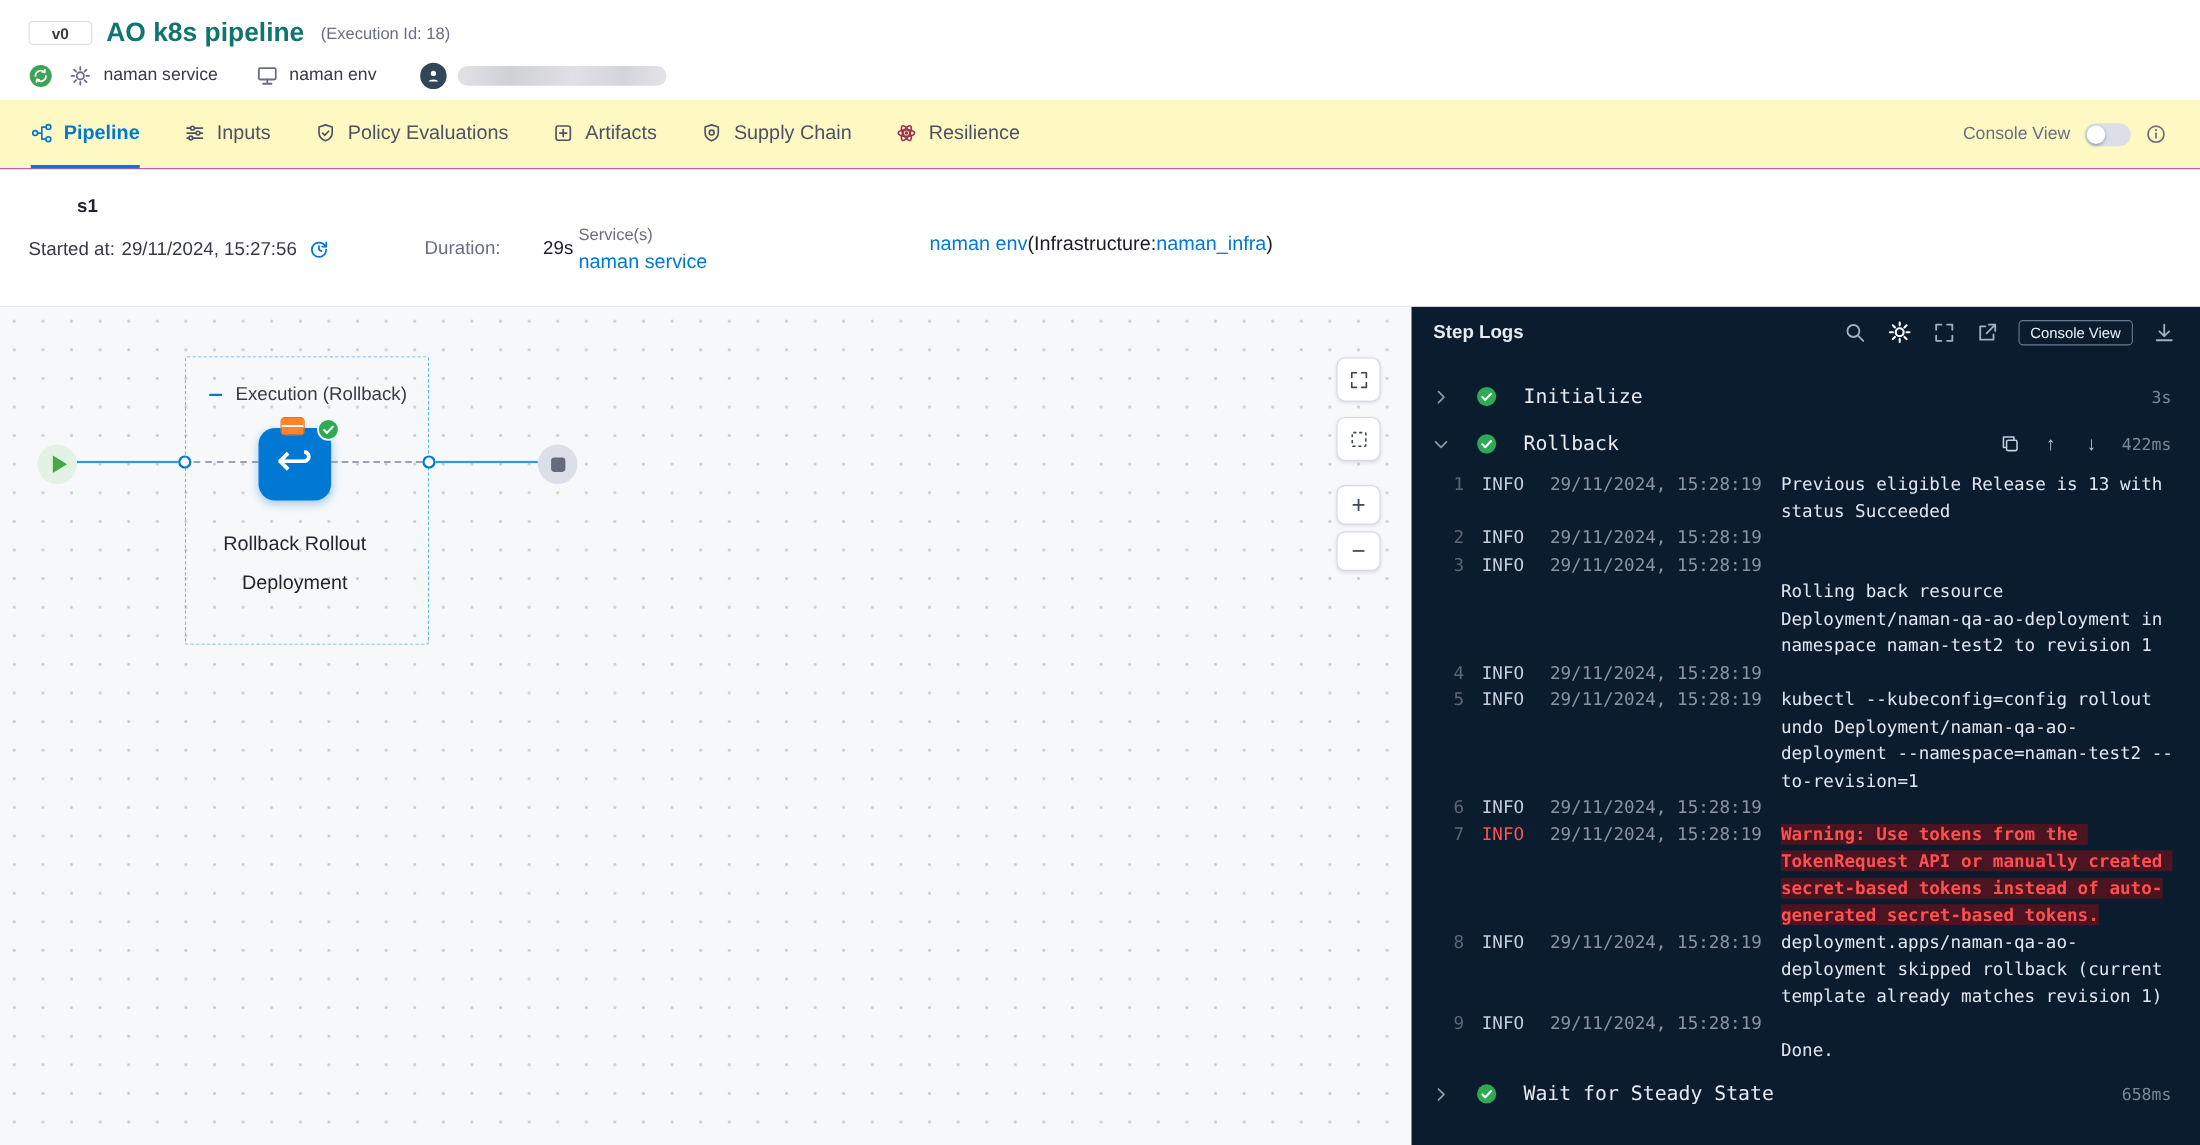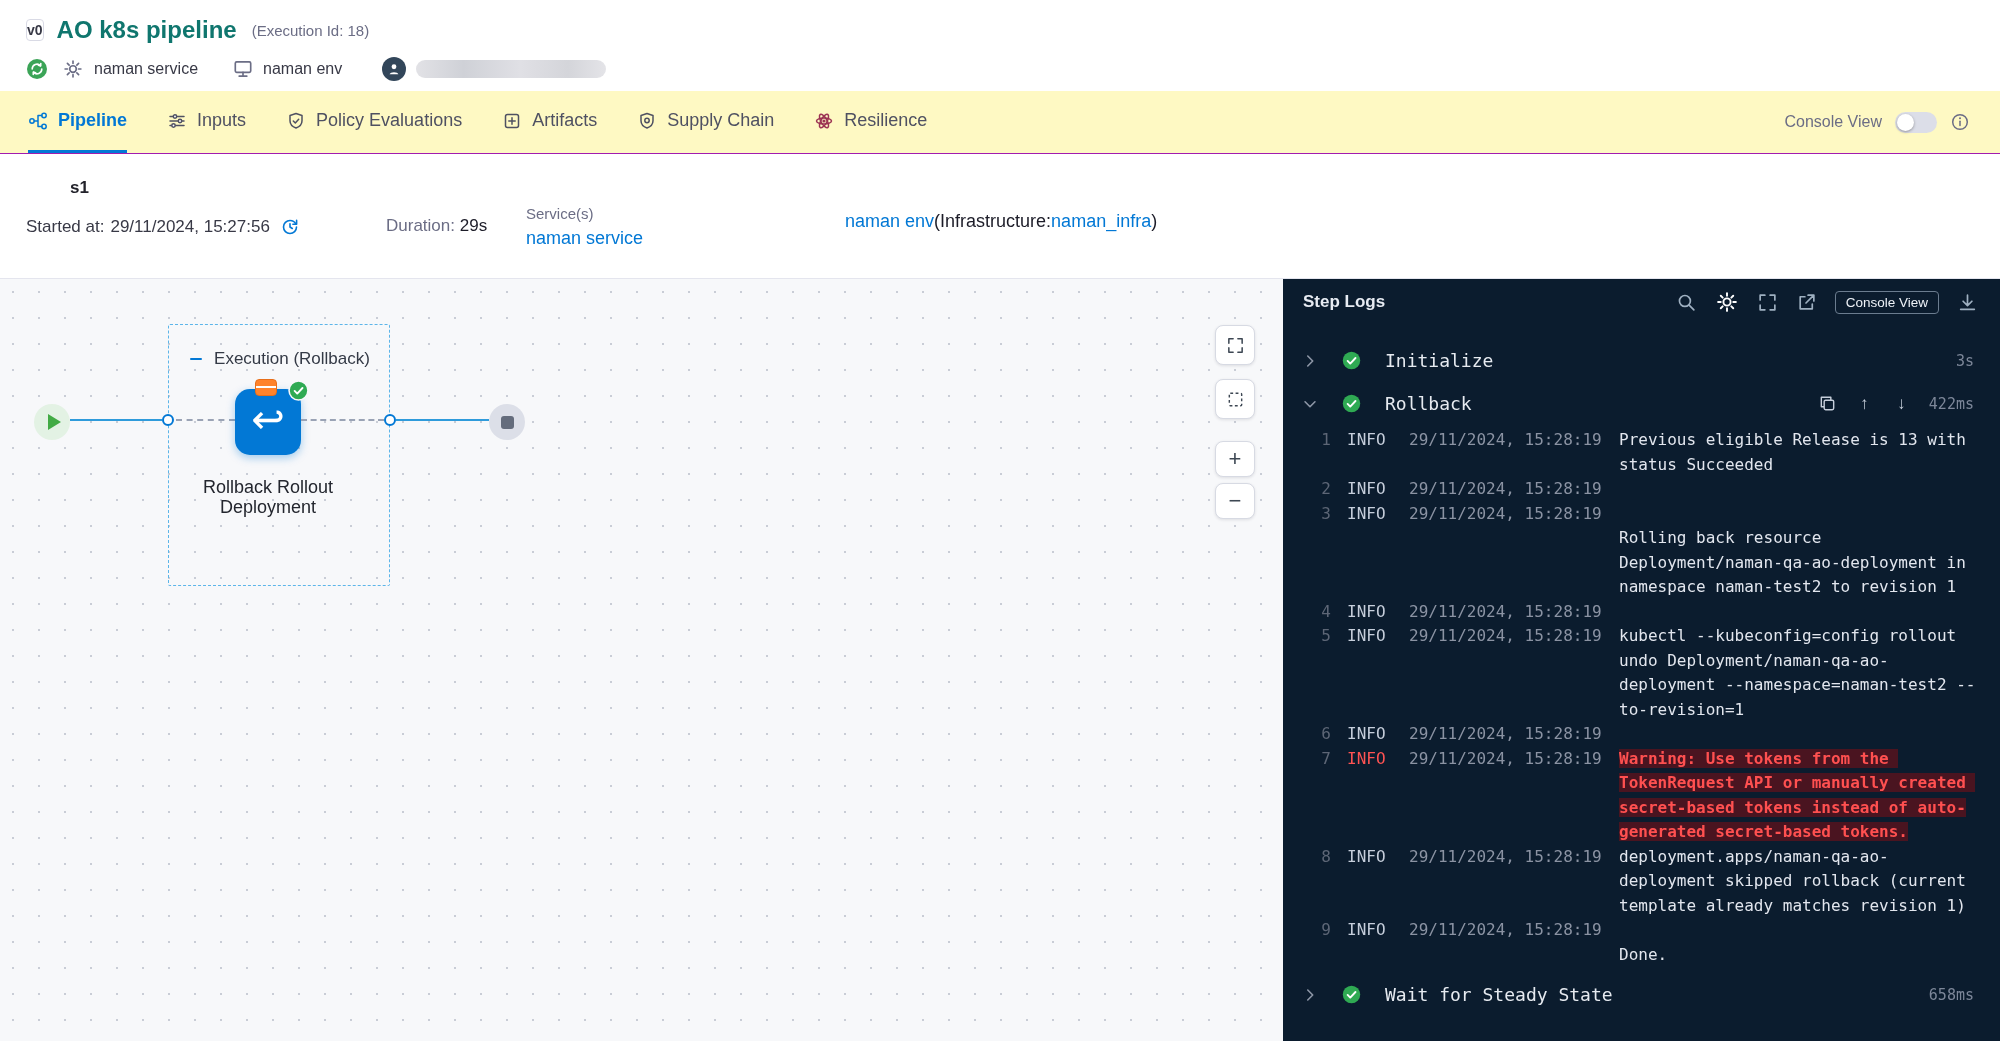--- a/index.html
+++ b/index.html
@@ -3,21 +3,21 @@
 <meta charset="utf-8">
 <style>
   * { margin:0; padding:0; box-sizing:border-box; }
   html,body { width:2000px; height:1041px; overflow:hidden; }
   body { font-family:"Liberation Sans", sans-serif; background:#fff; color:#1c1c28; }
   .app { width:2000px; height:1041px; display:flex; flex-direction:column; }
 
   
   .topbar { height:91px; padding:16px 0 0 26px; background:#fff; }
   .title-row { display:flex; align-items:center; gap:13px; }
-  .v-badge { border:1px solid #d9dae5; border-radius:4px; padding:2px 0; font-size:14px; font-weight:bold; color:#383946; background:#fff; }
+  .v-badge { border:1px solid #d9dae5; border-radius:4px; padding:2px 20px; font-size:14px; font-weight:bold; color:#383946; background:#fff; }
   .page-title { font-size:24px; font-weight:bold; color:#0f766e; }
   .exec-id { font-size:15px; color:#6b6d85; margin-left:2px; }
   .meta-row { display:flex; align-items:center; margin-top:13px; font-size:16px; color:#383946; }
   .meta-row .ic { display:inline-flex; width:22px; height:22px; }
   .meta-row .ic svg { width:100%; height:100%; }
   .gear-sm { color:#6b6d85; margin-left:14px; }
   .svc-name { margin-left:10px; }
   .env-ic { color:#6b6d85; margin-left:34px; }
   .env-name { margin-left:9px; }
   .avatar { width:24px; height:24px; border-radius:50%; background:#32465a; display:inline-flex; align-items:center; justify-content:center; margin-left:40px; }
@@ -39,21 +39,21 @@
   .info-ic svg { width:100%; height:100%; }
 
   
   .stagebar { height:125px; padding:24px 0 0 26px; display:flex; background:#fff; border-bottom:1px solid #e4e5ee; }
   .sb-col1 { width:360px; }
   .stage-name { font-size:17px; font-weight:bold; color:#22222a; cursor:pointer;margin-left:44px; }
   .started-row { margin-top:19px; font-size:17px; color:#383946; display:flex; align-items:center; gap:6px; }
   .history-ic { width:20px; height:20px; color:#0278d5; display:inline-flex; margin-left:4px; cursor:pointer; }
   .history-ic svg { width:100%; height:100%; }
   .sb-col2 { width:140px; padding-top:38px; font-size:17px; color:#6b6d85; }
-  .sb-col2 .val { color:#1c1c28; }
+  .sb-col2 .val { color:#1c1c28;margin-left:34px; }
   .sb-col3 { width:319px; padding-top:27px; }
   .sb-col4 { flex:1; padding-top:27px; }
   .lbl { font-size:15px; color:#6b6d85; }
   .stage-link-row { margin-top:6px; font-size:18px; }
   a.link { color:#0278d5; text-decoration:none; cursor:pointer; }
   .dark { color:#1c1c28; }
 
   
   .content { flex:1; display:flex; min-height:0; }
 
@@ -79,21 +79,21 @@
   .minus-ic { width:16px; height:16px; color:#0278d5; display:inline-flex; cursor:pointer; }
   .minus-ic svg { width:100%; height:100%; }
   .group-label { font-size:17px; color:#343a46; }
   .step { position:absolute; left:235px; top:110px; width:66px; height:66px; border-radius:15px; background:#0278d5;
     box-shadow:0 3px 8px rgba(2,120,213,.35); display:flex; align-items:center; justify-content:center; cursor:pointer; }
   .undo-glyph { color:#fff; font-size:40px; line-height:1; transform:translateY(-3px); }
   .badge-orange { position:absolute; top:-10px; left:20px; width:22px; height:17px; border-radius:4px;
     background:linear-gradient(#ff832b 42%,#ffffff 42% 56%,#ff832b 56%); border:1px solid #e86f1a; }
   .badge-check { position:absolute; top:-9px; right:-8px; width:21px; height:21px; }
   .badge-check svg { width:100%; height:100%; }
-  .step-label { position:absolute; left:178px; top:198px; width:180px; text-align:center; font-size:18px; line-height:20px; color:#23262e; }
+  .step-label { position:absolute; left:178px; top:198px; width:180px; text-align:center; font-size:18px; line-height:35px; color:#23262e; }
   .canvas-controls { position:absolute; right:28px; top:46px; display:flex; flex-direction:column; gap:14px; }
   .cbtn { width:40px; height:40px; background:#fff; border:1px solid #d7dae3; border-radius:8px; box-shadow:0 1px 3px rgba(40,41,61,.12);
     display:flex; align-items:center; justify-content:center; color:#3d4753; cursor:pointer; }
   .cbtn svg { width:19px; height:19px; }
   .zoom-group { display:flex; flex-direction:column; gap:6px; margin-top:8px; }
   .zoom-group .cbtn { height:36px; font-size:22px; color:#3d4753; }
 
   
   .logpanel { width:717px; background:#0b1c2e; display:flex; flex-direction:column; overflow:hidden; }
   .logheader { height:46px; display:flex; align-items:center; padding:0 22px 0 20px; gap:18px; flex:none; }

